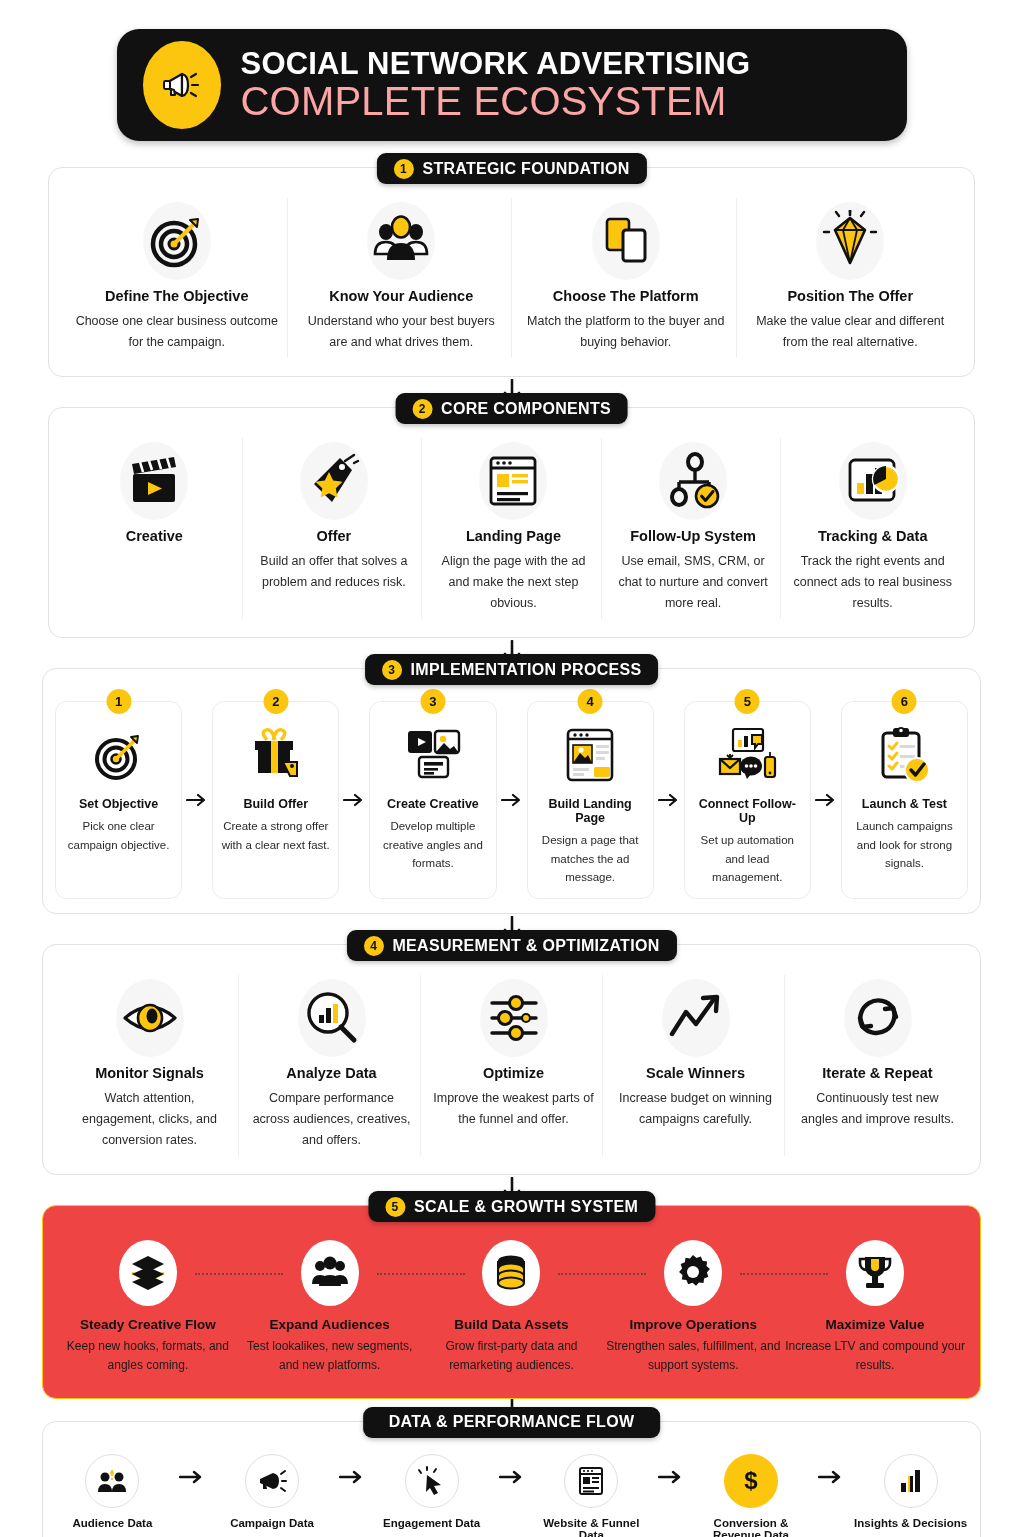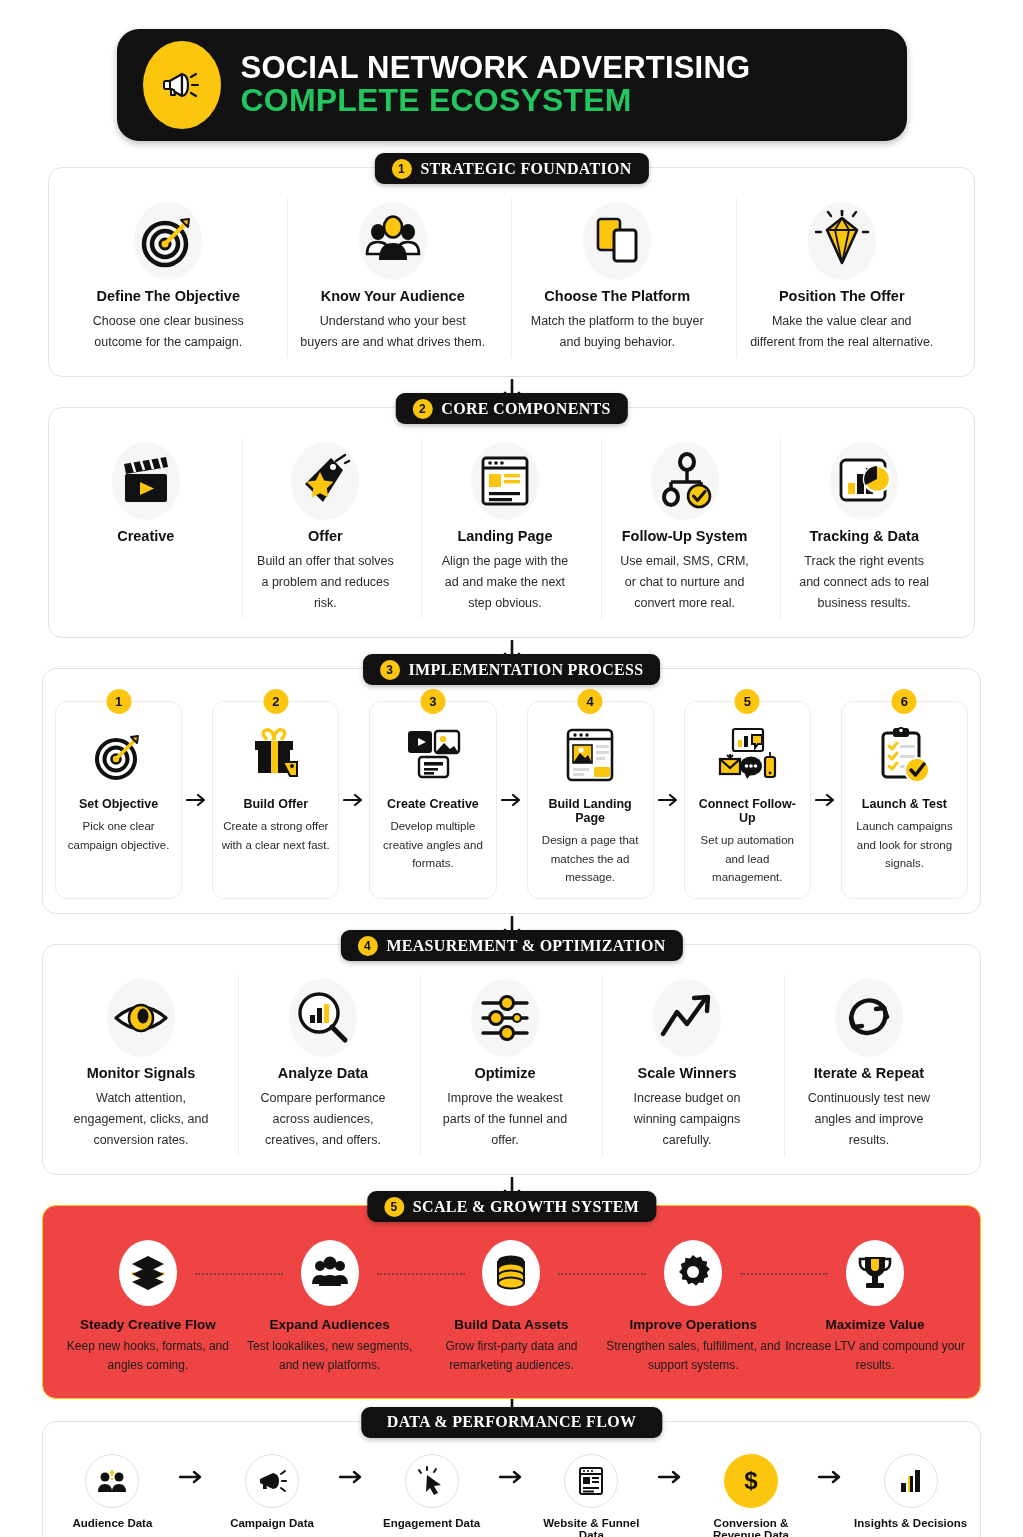--- a/index.html
+++ b/index.html
@@ -34,23 +34,23 @@
   .header-titles { padding-left: 20px; }
   .header-line1 {
     color: #ffffff;
     font-size: 31px;
     font-weight: 700;
     letter-spacing: .2px;
     line-height: 1.05;
     white-space: nowrap;
   }
   .header-line2 {
-    color: #22c55e;
-    font-size: 32px;
-    font-weight: 700;
+    color: #fca5a5;
+    font-size: 40px;
+    font-weight: 400;
     letter-spacing: .2px;
     line-height: 1.05;
     white-space: nowrap;
   }
 
   
   .section { position: relative; margin: 0 auto; }
   .band-label {
     position: absolute;
     top: -14px; left: 50%;
@@ -67,38 +67,38 @@
     white-space: nowrap;
     box-shadow: 0 2px 5px rgba(0,0,0,.25);
   }
   .band-num {
     width: 20px; height: 20px; border-radius: 50%;
     background: #FCC60F; color: #111111;
     font-size: 12px; font-weight: 700;
     display: flex; align-items: center; justify-content: center;
     flex: none;
   }
-  .band-text { font-size: 16px; font-weight: 700; letter-spacing: .3px; font-family: Liberation Serif, serif; }
+  .band-text { font-size: 16px; font-weight: 700; letter-spacing: .3px; }
 
   .panel {
     border: 1px solid #e2e2e2;
     border-radius: 14px;
     background: #fff;
     padding: 30px 14px 18px 14px;
   }
   .panel.yellow {
     background: #ef4444;
     border-color: #FCC60F;
     padding: 34px 14px 22px 14px;
   }
 
   .cols { display: flex; }
   .col {
     flex: 1 1 0;
-    padding: 4px 25px 6px 12px;
+    padding: 4px 8px 6px 12px;
     text-align: center;
     border-left: 1px solid #eeeeee;
   }
   .col:first-child { border-left: none; }
 
   .icon-holder {
     height: 78px;
     display: flex; align-items: center; justify-content: center;
     position: relative;
   }

